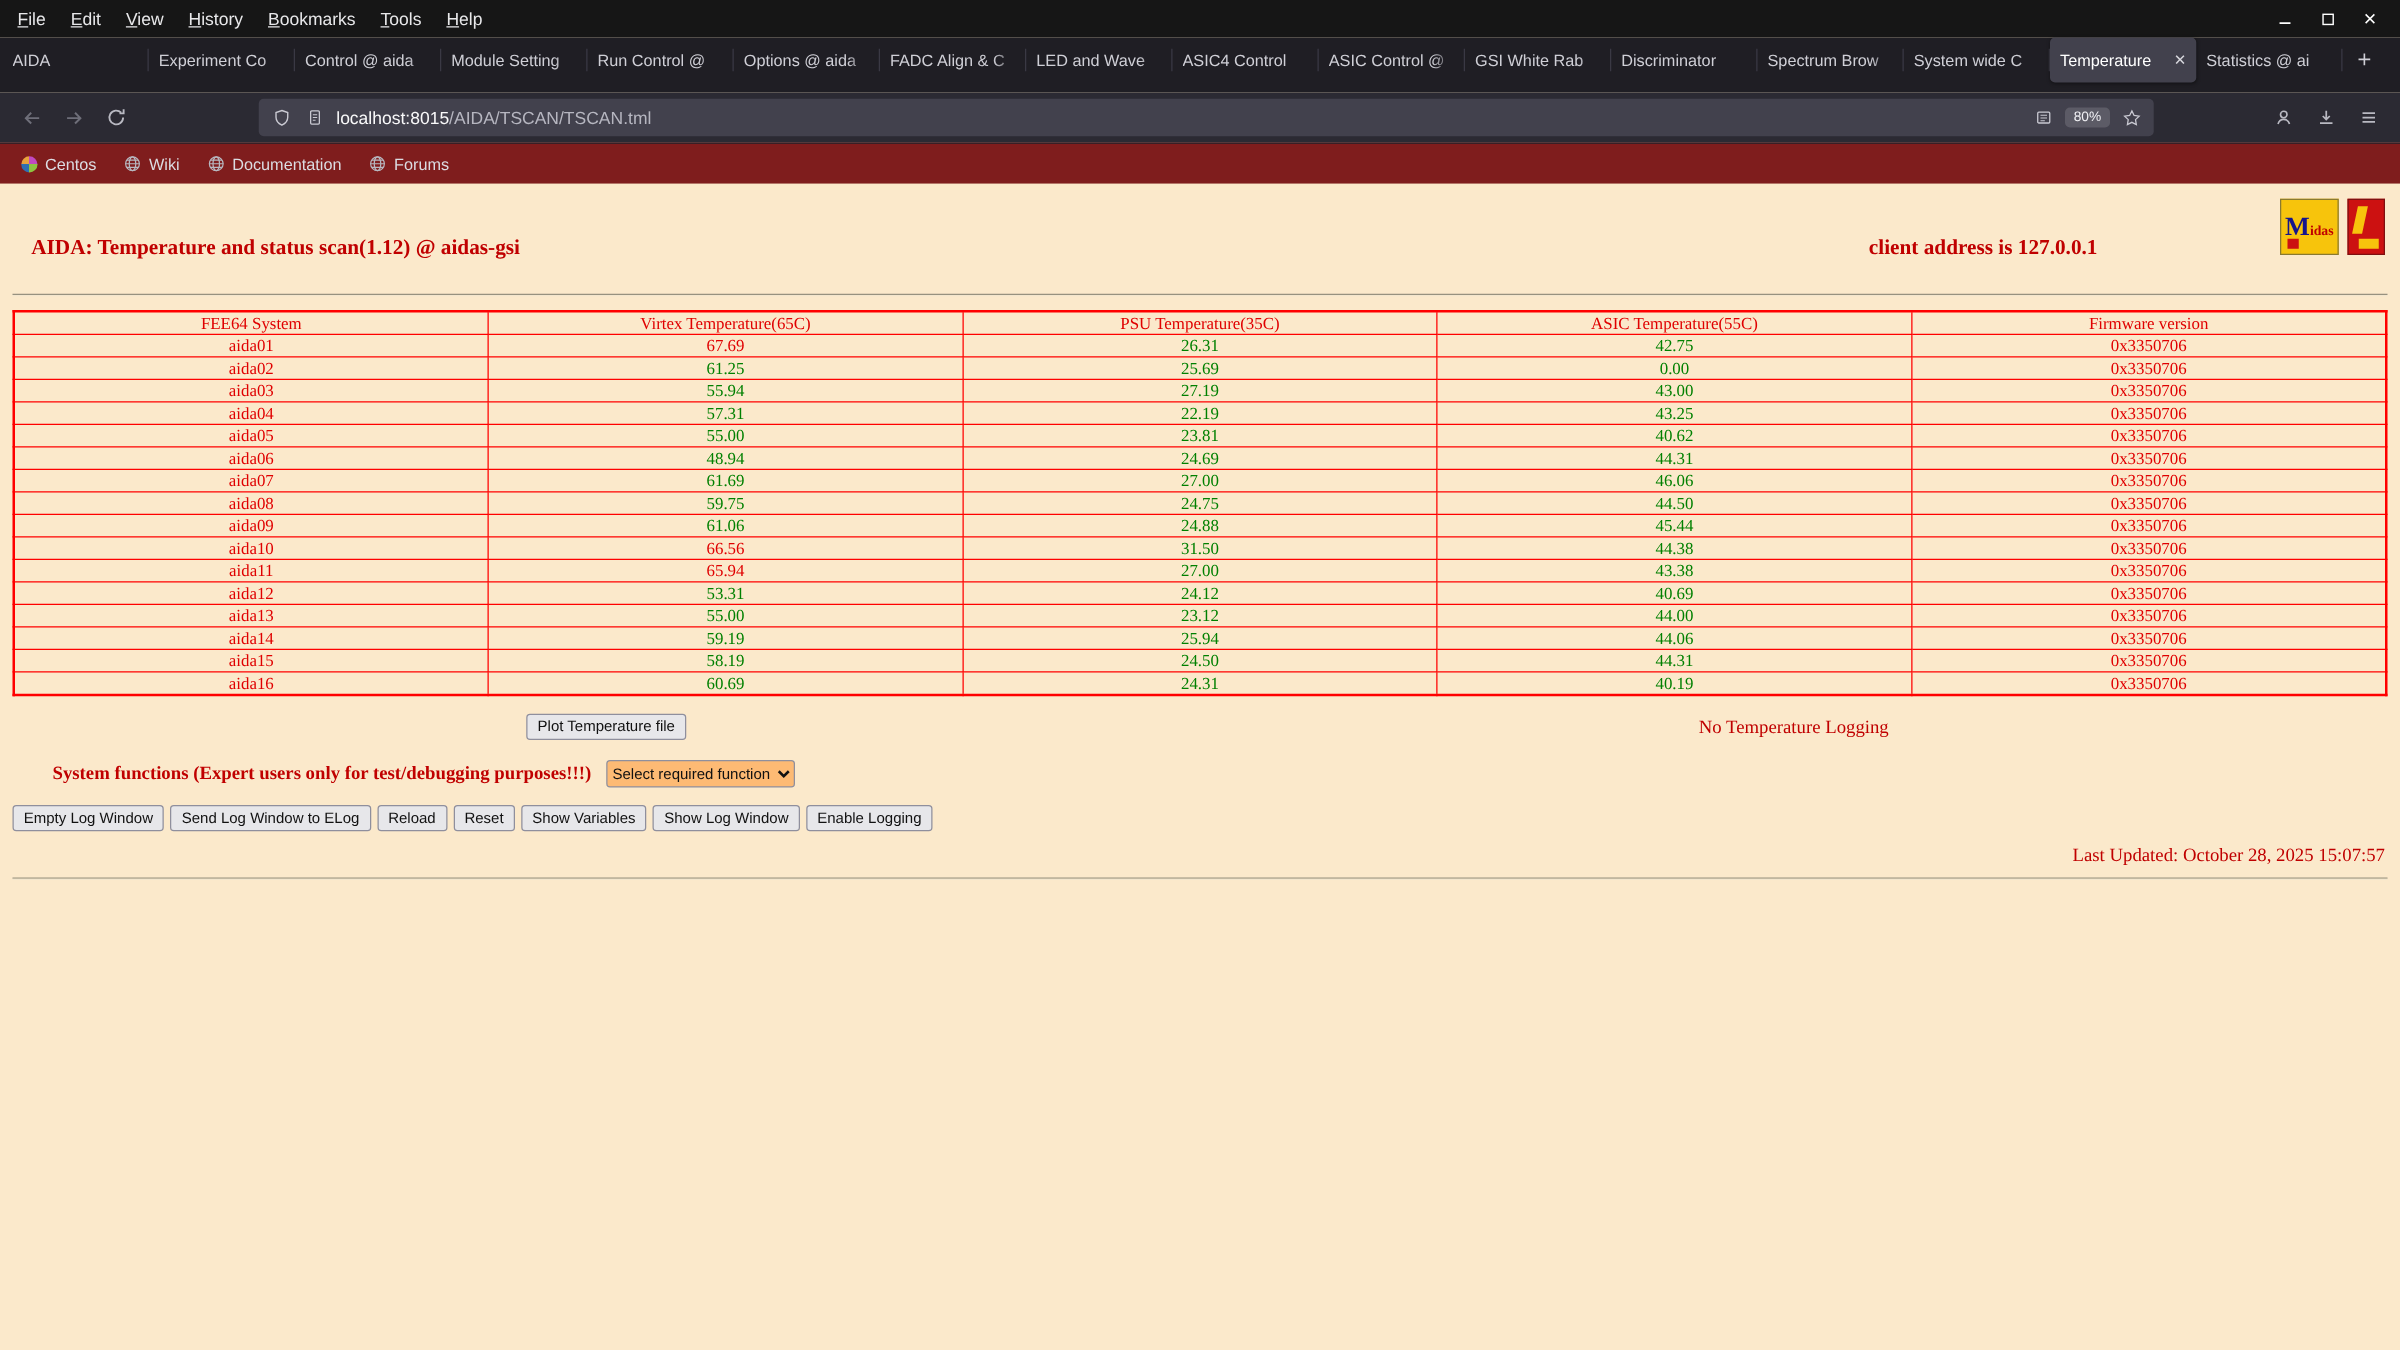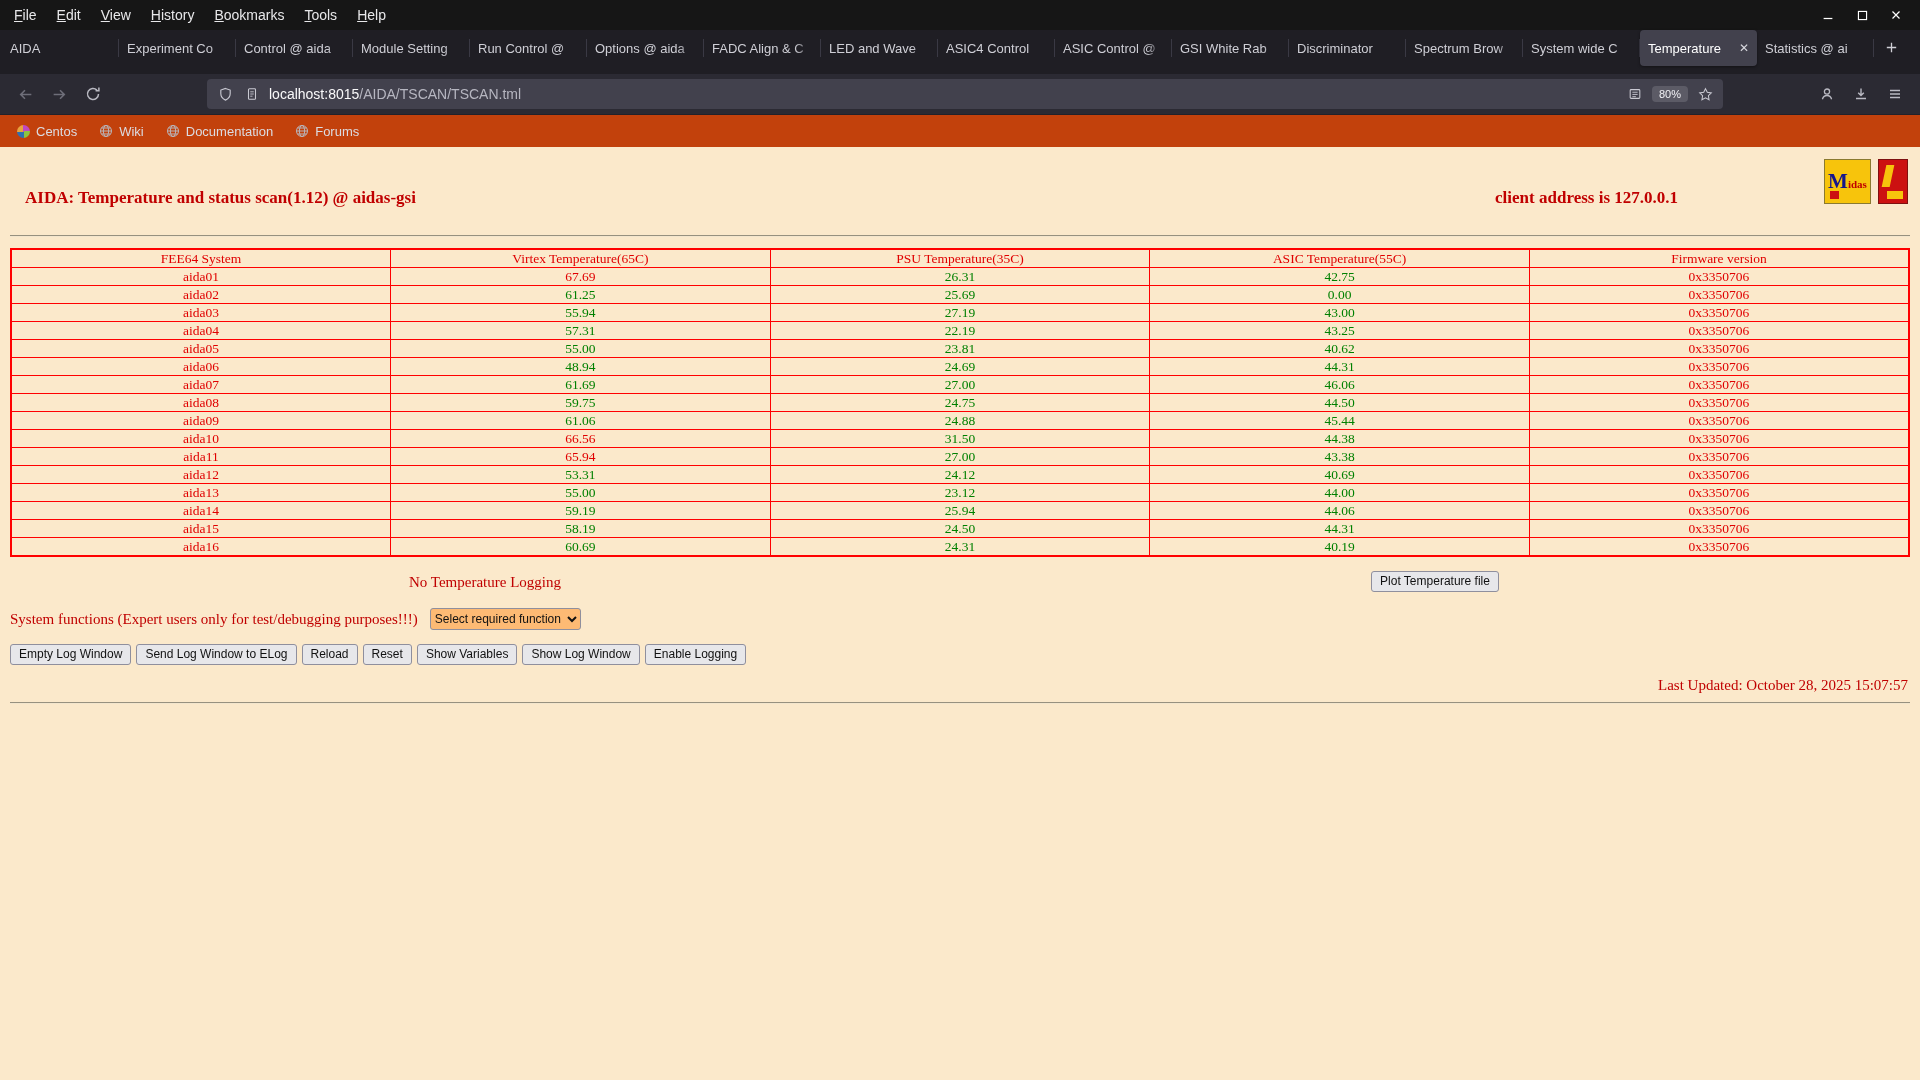--- a/index.html
+++ b/index.html
@@ -25,21 +25,21 @@
   .nav-icon{width:30px;height:30px;display:flex;align-items:center;justify-content:center;color:#b9b9c2;border-radius:4px;flex:none;}
   .nav-icon.dim{color:#6e6e79;}
   .urlbar{flex:1;height:30px;background:#42414d;border-radius:4px;display:flex;align-items:center;padding:0 8px;margin:0 85px 0 95px;gap:7px;color:#f9f9fa;font-size:14px;}
   .url-text{white-space:nowrap;overflow:hidden;}
   .url-host{color:#f9f9fa;}
   .url-path{color:#b6b6c0;}
   .url-spacer{flex:1;}
   .zoom-pill{background:#5c5b66;color:#f0f0f4;font-size:11px;padding:2px 7px;border-radius:4px;}
   .ubar-icon{width:20px;height:20px;display:flex;align-items:center;justify-content:center;color:#c9c9d2;flex:none;}
 
-  .bookmarksbar{height:32px;background:#c2410c;border-top:1px solid #22212a;display:flex;align-items:center;padding:0 16px;gap:22px;font-size:13px;color:#dcdce2;}
+  .bookmarksbar{height:32px;background:#7f1d1d;border-top:1px solid #22212a;display:flex;align-items:center;padding:0 16px;gap:22px;font-size:13px;color:#dcdce2;}
   .bm{display:flex;align-items:center;gap:6px;}
   .bm-icon{width:14px;height:14px;display:flex;align-items:center;justify-content:center;}
   .centos-dot{width:13px;height:13px;border-radius:50%;background:conic-gradient(#c049c0 0 25%,#8ec440 25% 50%,#2f6fb2 50% 75%,#e8a33d 75% 100%);}
 
   
   .page{background:var(--page-background,#fbe9cb);height:934px;box-sizing:border-box;padding:0 10px;}
   .page-header{display:flex;align-items:center;padding-top:22px;height:58px;position:relative;margin-left:15px;}
   .page-title{color:var(--heading-red,#c00000);font-weight:bold;font-size:17px;}
   .client-address{color:var(--heading-red,#c00000);font-weight:bold;font-size:17px;margin-left:auto;margin-right:232px;}
   .logos{position:absolute;right:2px;top:12px;display:flex;gap:7px;align-items:flex-end;}
@@ -58,21 +58,21 @@
   .red{color:var(--table-red,#e00000);}
   .green{color:var(--value-green,#008000);}
 
   .controls-row{display:flex;margin-top:14px;align-items:center;}
   .half{width:50%;text-align:center;}
   .no-logging{color:var(--heading-red,#c00000);font-size:15px;}
 
   .htmlbtn{font-family:"Liberation Sans",sans-serif;font-size:12px;background:#e7e7ea;border:1px solid #8f8f9d;border-radius:3px;padding:2px 8px;color:#111;line-height:15px;}
 
   .sysfn{margin-top:16px;display:flex;align-items:center;gap:12px;}
-  .sysfn-label{color:var(--heading-red,#c00000);font-weight:normal;font-size:15px;}
+  .sysfn-label{color:var(--heading-red,#c00000);font-weight:bold;font-size:15px;margin-left:32px;}
   .fn-select{font-family:"Liberation Sans",sans-serif;font-size:12px;background:#fdba74;border:1px solid #8f8f9d;border-radius:3px;height:22px;width:151px;color:#111;}
 
   .logbtns{margin-top:14px;display:flex;gap:5px;}
   .last-updated{text-align:right;color:var(--heading-red,#c00000);font-size:15px;margin-top:12px;padding-right:2px;}
 </style>
 </head>
 <body>
 
 <div class="chrome">
 
@@ -400,24 +400,24 @@
           <td class="green">60.69</td>
           <td class="green">24.31</td>
           <td class="green">40.19</td>
           <td class="red">0x3350706</td>
         </tr>
       </tbody>
   </table>
 
   <div class="controls-row">
     <div class="half">
-      <span class="no-logging">No Temperature Logging</span>
+      <button class="htmlbtn">Plot Temperature file</button>
     </div>
     <div class="half">
-      <button class="htmlbtn">Plot Temperature file</button>
+      <span class="no-logging">No Temperature Logging</span>
     </div>
   </div>
 
   <div class="sysfn">
     <span class="sysfn-label">System functions (Expert users only for test/debugging purposes!!!)</span>
     <select class="fn-select">
       <option>Select required function</option>
     </select>
   </div>
 

